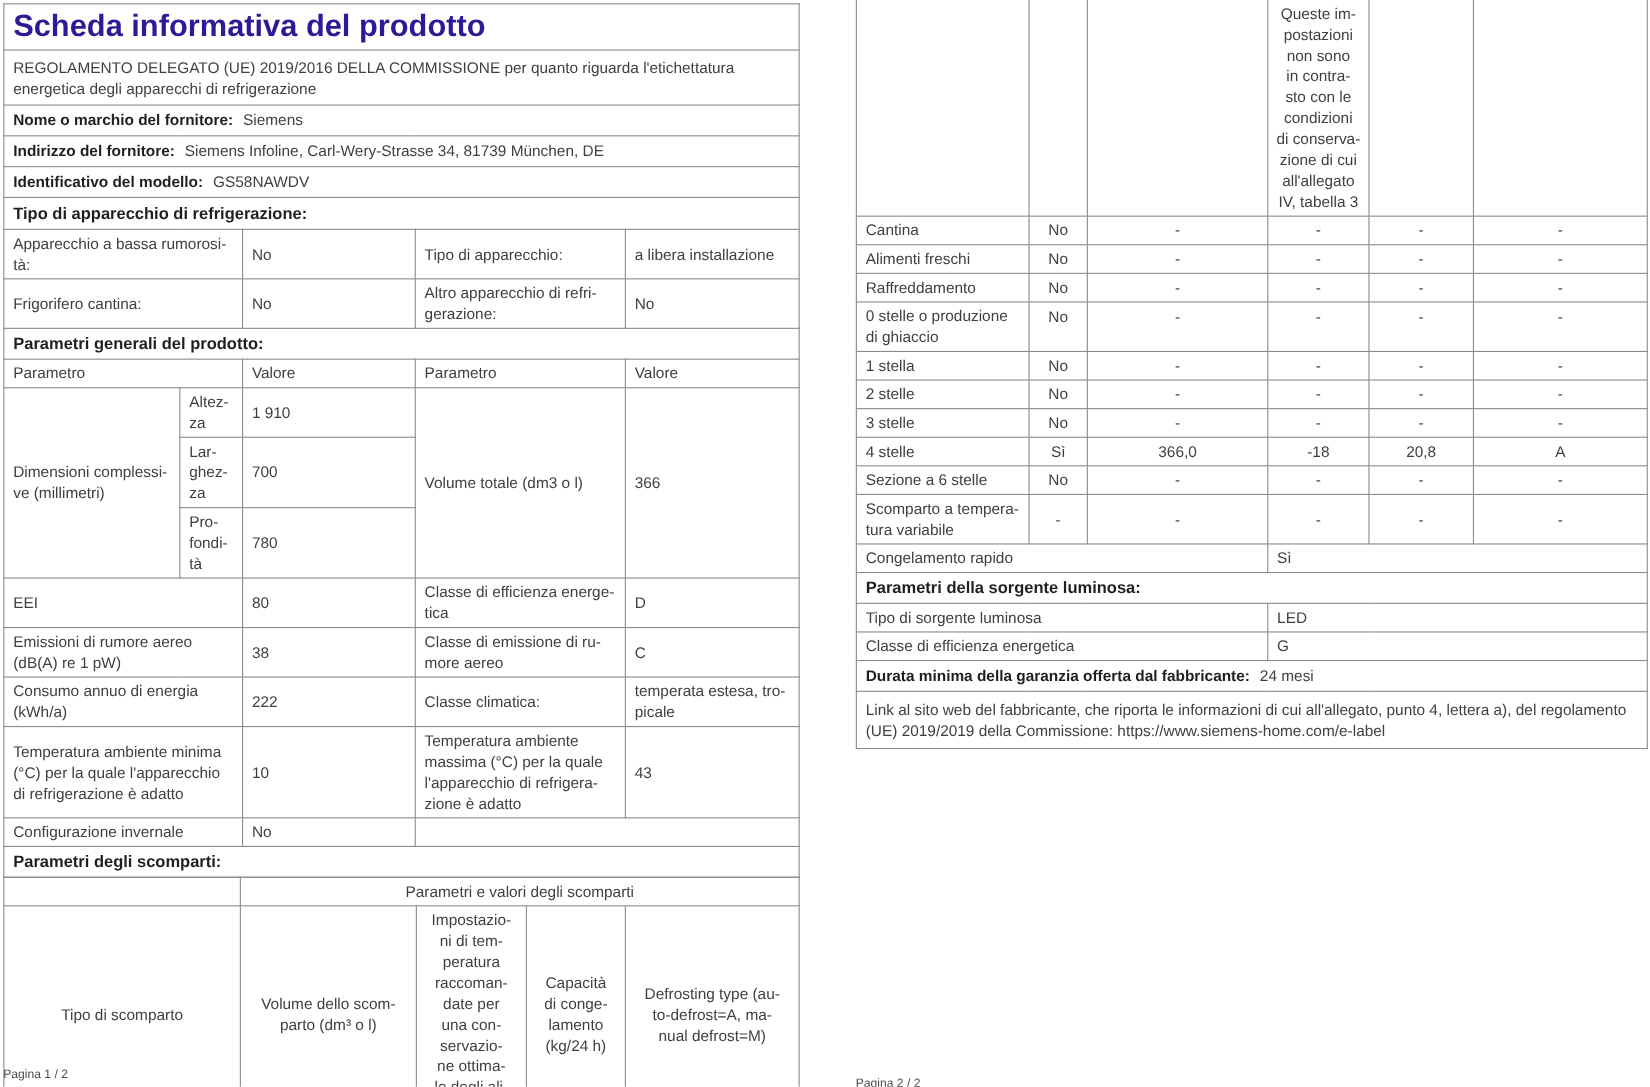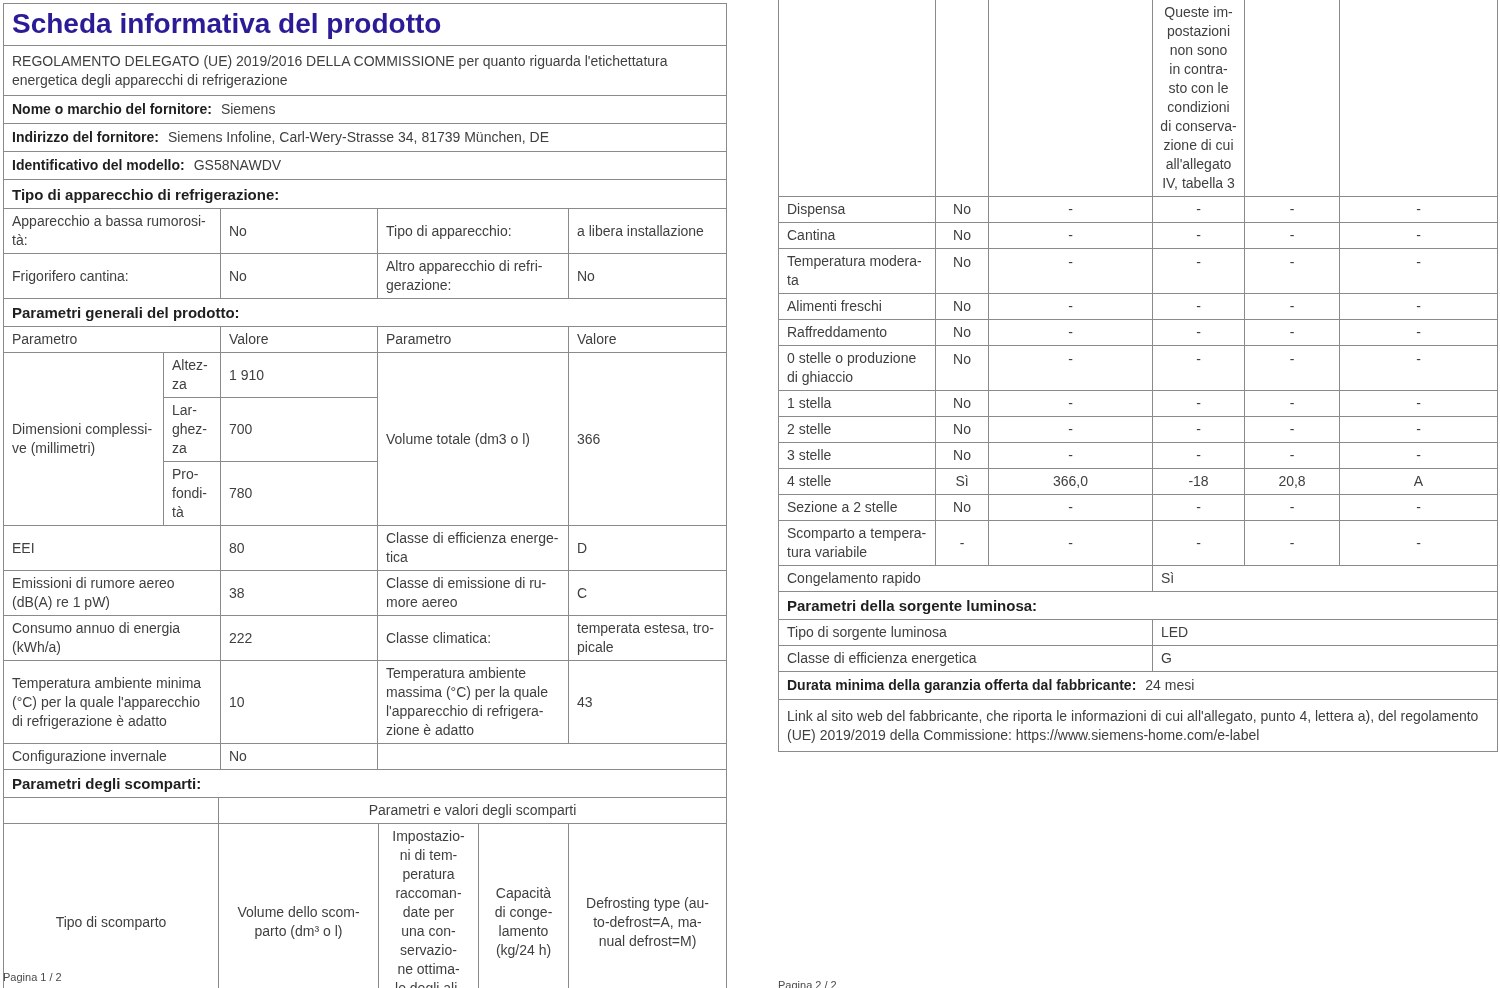--- a/index.html
+++ b/index.html
@@ -242,43 +242,26 @@
 condizioni
 di conserva-
 zione di cui
 all'allegato
 IV, tabella 3</td>
       <td></td>
       <td></td>
     </tr>
 
     <tr>
-      <td style="height:22px">Dispensa</td>
-      <td class="c tight">No</td>
-      <td class="c">-</td>
-      <td class="c tight">-</td>
-      <td class="c tight">-</td>
-      <td class="c">-</td>
-    </tr>
-    <tr>
       <td style="height:22px">Cantina</td>
       <td class="c tight">No</td>
       <td class="c">-</td>
       <td class="c tight">-</td>
       <td class="c tight">-</td>
       <td class="c">-</td>
-    </tr>
-    <tr>
-      <td class="pre" style="height:41px">Temperatura modera-
-ta</td>
-      <td class="c tight" style="vertical-align:top;padding-top:4px">No</td>
-      <td class="c" style="vertical-align:top;padding-top:4px">-</td>
-      <td class="c tight" style="vertical-align:top;padding-top:4px">-</td>
-      <td class="c tight" style="vertical-align:top;padding-top:4px">-</td>
-      <td class="c" style="vertical-align:top;padding-top:4px">-</td>
     </tr>
     <tr>
       <td style="height:22px">Alimenti freschi</td>
       <td class="c tight">No</td>
       <td class="c">-</td>
       <td class="c tight">-</td>
       <td class="c tight">-</td>
       <td class="c">-</td>
     </tr>
     <tr>
@@ -324,21 +307,21 @@
     </tr>
     <tr>
       <td style="height:22px">4 stelle</td>
       <td class="c tight">Sì</td>
       <td class="c">366,0</td>
       <td class="c tight">-18</td>
       <td class="c tight">20,8</td>
       <td class="c">A</td>
     </tr>
     <tr>
-      <td style="height:22px">Sezione a 2 stelle</td>
+      <td style="height:22px">Sezione a 6 stelle</td>
       <td class="c tight">No</td>
       <td class="c">-</td>
       <td class="c tight">-</td>
       <td class="c tight">-</td>
       <td class="c">-</td>
     </tr>
     <tr>
       <td class="pre" style="height:40px">Scomparto a tempera-
 tura variabile</td>
       <td class="c tight">-</td>

